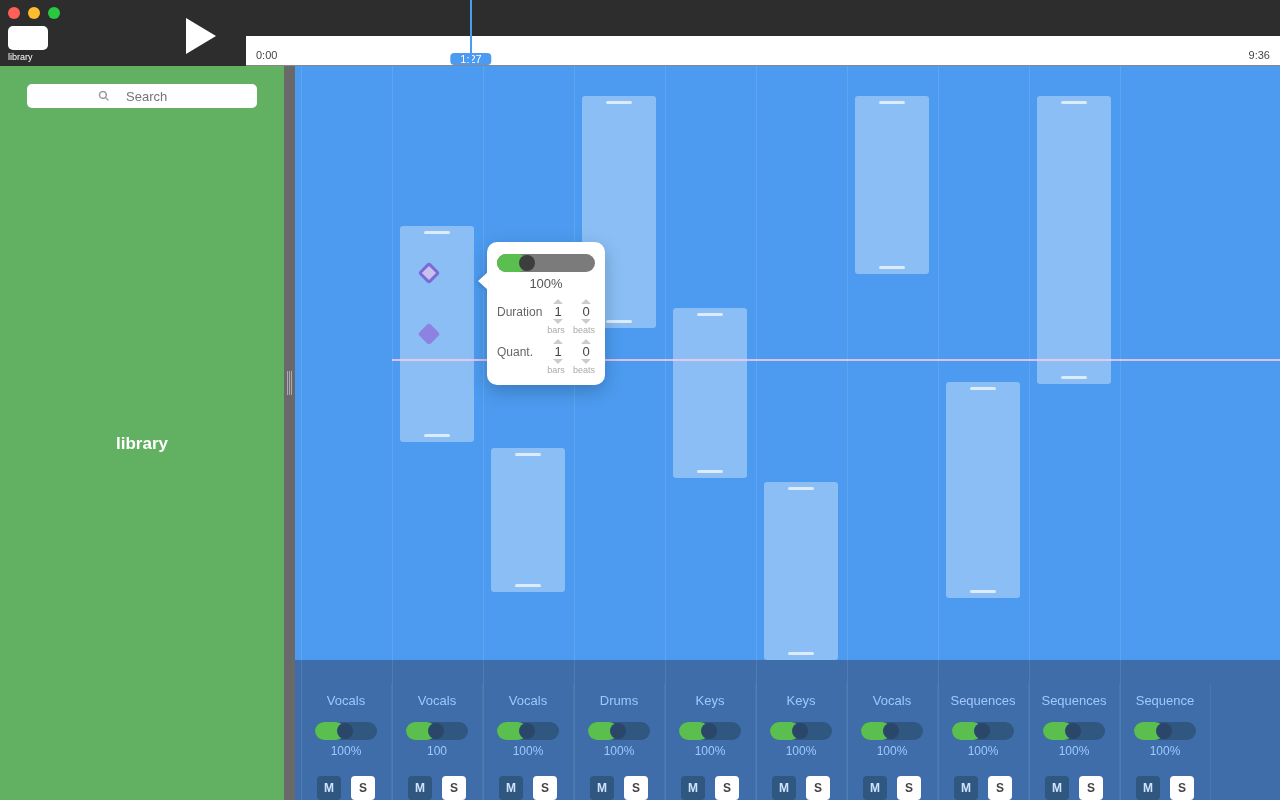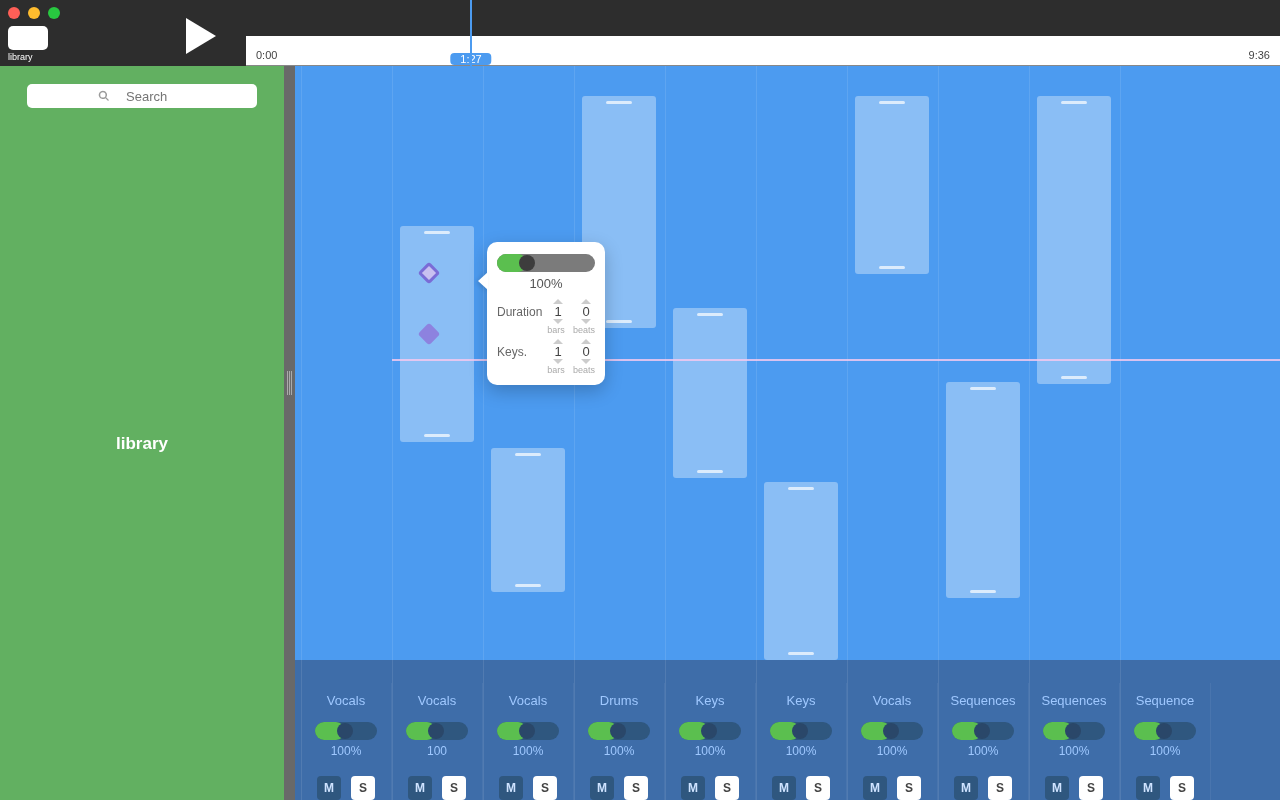--- a/index.html
+++ b/index.html
@@ -187,21 +187,21 @@
             <div class="arr dn"></div>
           </div>
         </div>
       </div>
       <div class="po-units">
           <span>bars</span>
           <span>beats</span>
         </div>
 
       <div class="po-row">
-        <span class="lab">Keys.</span>
+        <span class="lab">Quant.</span>
         <div class="stepper">
           <div class="step">
             <div class="arr up"></div>
             <div class="val">1</div>
             <div class="arr dn"></div>
           </div>
           <div class="step">
             <div class="arr up"></div>
             <div class="val">0</div>
             <div class="arr dn"></div>

